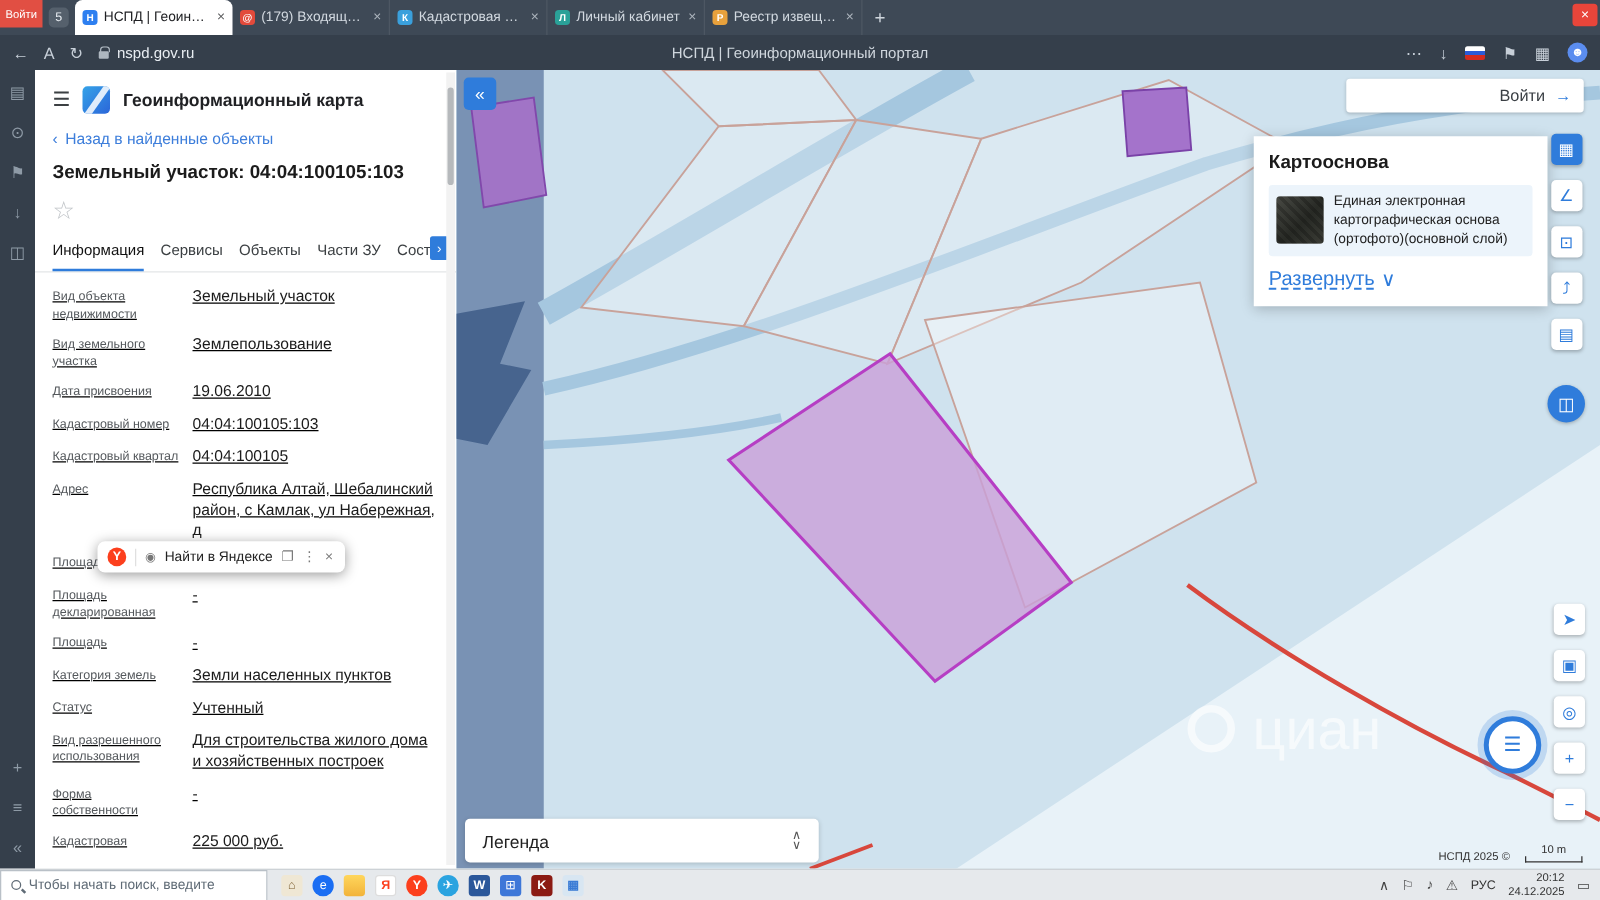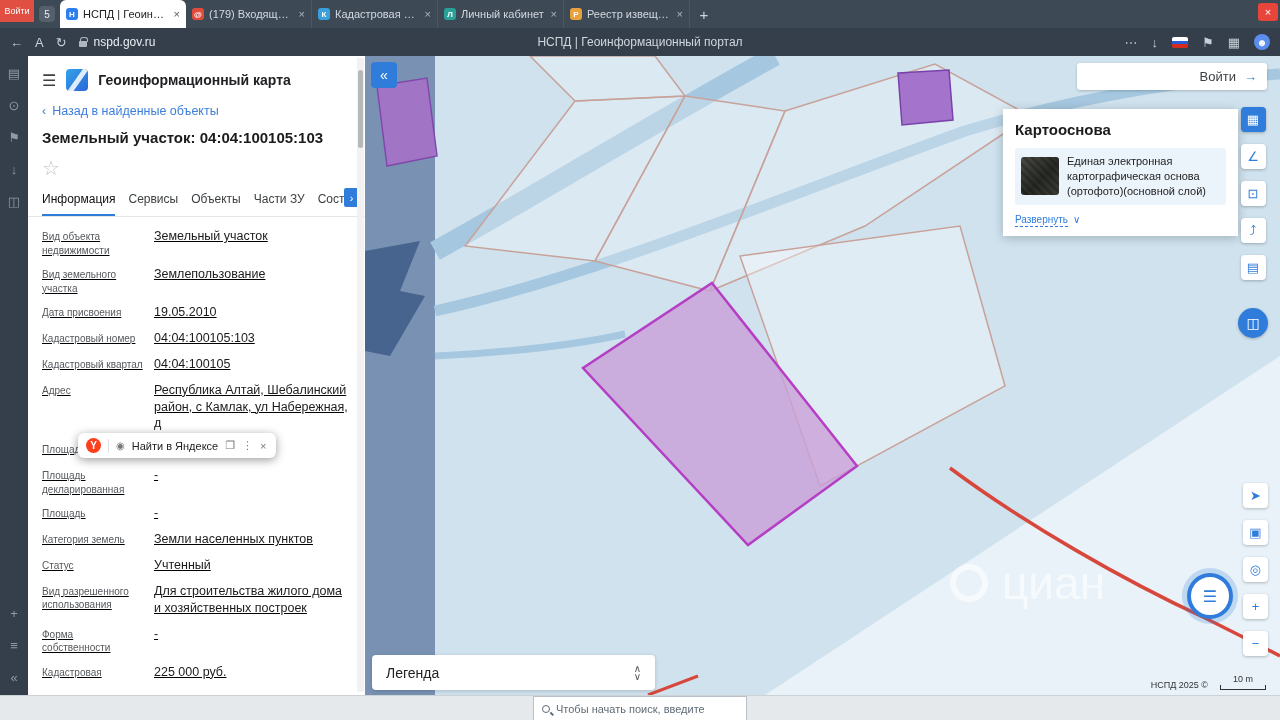--- a/index.html
+++ b/index.html
@@ -68,38 +68,38 @@
   .map svg { position:absolute; inset:0; }
   .collapse-btn { position:absolute; left:6px; top:6px; width:26px; height:26px; background:#2f7cdb; border-radius:4px; color:#fff; font-size:14px; display:flex; align-items:center; justify-content:center; z-index:3; }
   .login-bar { position:absolute; top:7px; right:13px; width:190px; height:27px; background:#fff; border-radius:3px; display:flex; align-items:center; justify-content:flex-end; gap:8px; padding:0 10px; font-size:13px; color:#3a3f44; box-shadow:0 1px 3px rgba(0,0,0,.2); z-index:3; }
   .login-arrow { color:#2f7cdb; font-weight:700; }
   .basemap { position:absolute; left:638px; top:53px; width:235px; background:#fff; border-radius:0; box-shadow:0 2px 10px rgba(0,0,0,.22); padding:12px 12px 11px; z-index:3; }
   .bm-title { font-size:15px; font-weight:700; color:#1b1b1b; margin-bottom:10px; }
   .bm-row { display:flex; gap:8px; background:#ecf4fb; padding:6px; border-radius:3px; align-items:center; }
   .bm-thumb { width:38px; height:38px; border-radius:3px; flex:none;
     background:linear-gradient(135deg,#6d6f66,#3c3f38 55%,#585a50), repeating-linear-gradient(45deg,#555,#555 3px,#444 3px,#444 6px); background-blend-mode:overlay; }
   .bm-text { font-size:11px; color:#222; line-height:1.35; }
-  .bm-expand { margin-top:9px; display:flex; gap:5px; align-items:center; color:#2f7cdb; font-size:10px; }
+  .bm-expand { margin-top:9px; display:flex; gap:5px; align-items:center; color:#2f7cdb; font-size:16px; }
   .bm-expand .lbl { text-decoration:underline; text-decoration-style:dashed; text-underline-offset:3px; }
   .tools { position:absolute; right:12px; display:flex; flex-direction:column; gap:12px; align-items:center; z-index:3; }
   .tools.top { top:51px; } .tools.bottom { top:427px; }
   .tool { width:25px; height:25px; border-radius:4px; background:#fff; color:#2f7cdb; display:flex; align-items:center; justify-content:center; font-size:13px; box-shadow:0 1px 3px rgba(0,0,0,.25); }
   .tool.primary { background:#2f7cdb; color:#fff; }
   .tool.globe { width:30px; height:30px; border-radius:50%; background:#2f7cdb; color:#fff; margin-top:16px; font-size:14px; }
   .chat { position:absolute; left:822px; top:517px; width:46px; height:46px; border-radius:50%; background:#fff; border:4px solid #2f7cdb; box-shadow:0 0 0 5px rgba(47,124,219,.22); display:flex; align-items:center; justify-content:center; color:#2f7cdb; font-size:16px; z-index:3; }
   .legend { position:absolute; left:7px; top:599px; width:283px; height:35px; background:#fff; border-radius:4px; display:flex; align-items:center; box-shadow:0 1px 4px rgba(0,0,0,.18); padding:0 14px; font-size:14px; color:#222; z-index:3; }
   .legend .chevs { margin-left:auto; display:flex; flex-direction:column; line-height:8px; font-size:10px; color:#555; text-align:center; }
   .scale { position:absolute; right:14px; bottom:5px; display:flex; align-items:flex-end; gap:12px; font-size:9px; color:#333; z-index:3; }
   .scalebar { width:46px; text-align:center; }
   .scalebar .bar { height:5px; border-left:1.5px solid #333; border-right:1.5px solid #333; border-bottom:1.5px solid #333; margin-top:1px; }
   .watermark { position:absolute; left:585px; top:500px; display:flex; align-items:center; gap:14px; color:rgba(255,255,255,.62); font-size:46px; z-index:2; }
   .wm-circle { width:38px; height:38px; border:6px solid rgba(255,255,255,.62); border-radius:50%; }
 
   
-  .taskbar { position:absolute; left:0; top:695px; width:1280px; height:25px; background:#e6e9ec; border-top:1px solid #cdd2d6; display:flex; align-items:center;flex-direction:column; }
+  .taskbar { position:absolute; left:0; top:695px; width:1280px; height:25px; background:#e6e9ec; border-top:1px solid #cdd2d6; display:flex; align-items:center; }
   .tb-search { width:214px; height:25px; background:#fff; border:1px solid #b9c0c7; display:flex; align-items:center; gap:6px; padding:0 8px; flex:none; }
   .tb-search input { border:none; outline:none; width:100%; font-size:11px; font-family:"Liberation Sans",sans-serif; color:#444; }
   .tb-search input::placeholder { color:#5f6b76; }
   .mag { width:8px; height:8px; border:1.5px solid #5f6b76; border-radius:50%; position:relative; flex:none; }
   .mag::after { content:""; position:absolute; left:7px; top:7px; width:4px; height:1.5px; background:#5f6b76; transform:rotate(45deg); }
   .tb-icons { display:flex; align-items:center; gap:8px; padding:0 11px; }
   .tb-ico { width:17px; height:17px; border-radius:3px; font-size:10px; color:#fff; display:flex; align-items:center; justify-content:center; font-weight:700; }
   .app-bank { background:#efe7d4; color:#7a5c2e; }
   .app-edge { background:#1b6ef3; border-radius:50%; font-weight:400; }
   .app-folder { background:linear-gradient(#ffd65c,#f2b33a); }
@@ -206,21 +206,21 @@
     <div class="row">
       <span class="rlabel">Вид объекта недвижимости</span>
       <span class="rvalue">Земельный участок</span>
     </div>
     <div class="row">
       <span class="rlabel">Вид земельного участка</span>
       <span class="rvalue">Землепользование</span>
     </div>
     <div class="row">
       <span class="rlabel">Дата присвоения</span>
-      <span class="rvalue">19.05.2010</span>
+      <span class="rvalue">19.06.2010</span>
     </div>
     <div class="row">
       <span class="rlabel">Кадастровый номер</span>
       <span class="rvalue">04:04:100105:103</span>
     </div>
     <div class="row">
       <span class="rlabel">Кадастровый квартал</span>
       <span class="rvalue">04:04:100105</span>
     </div>
     <div class="row">

